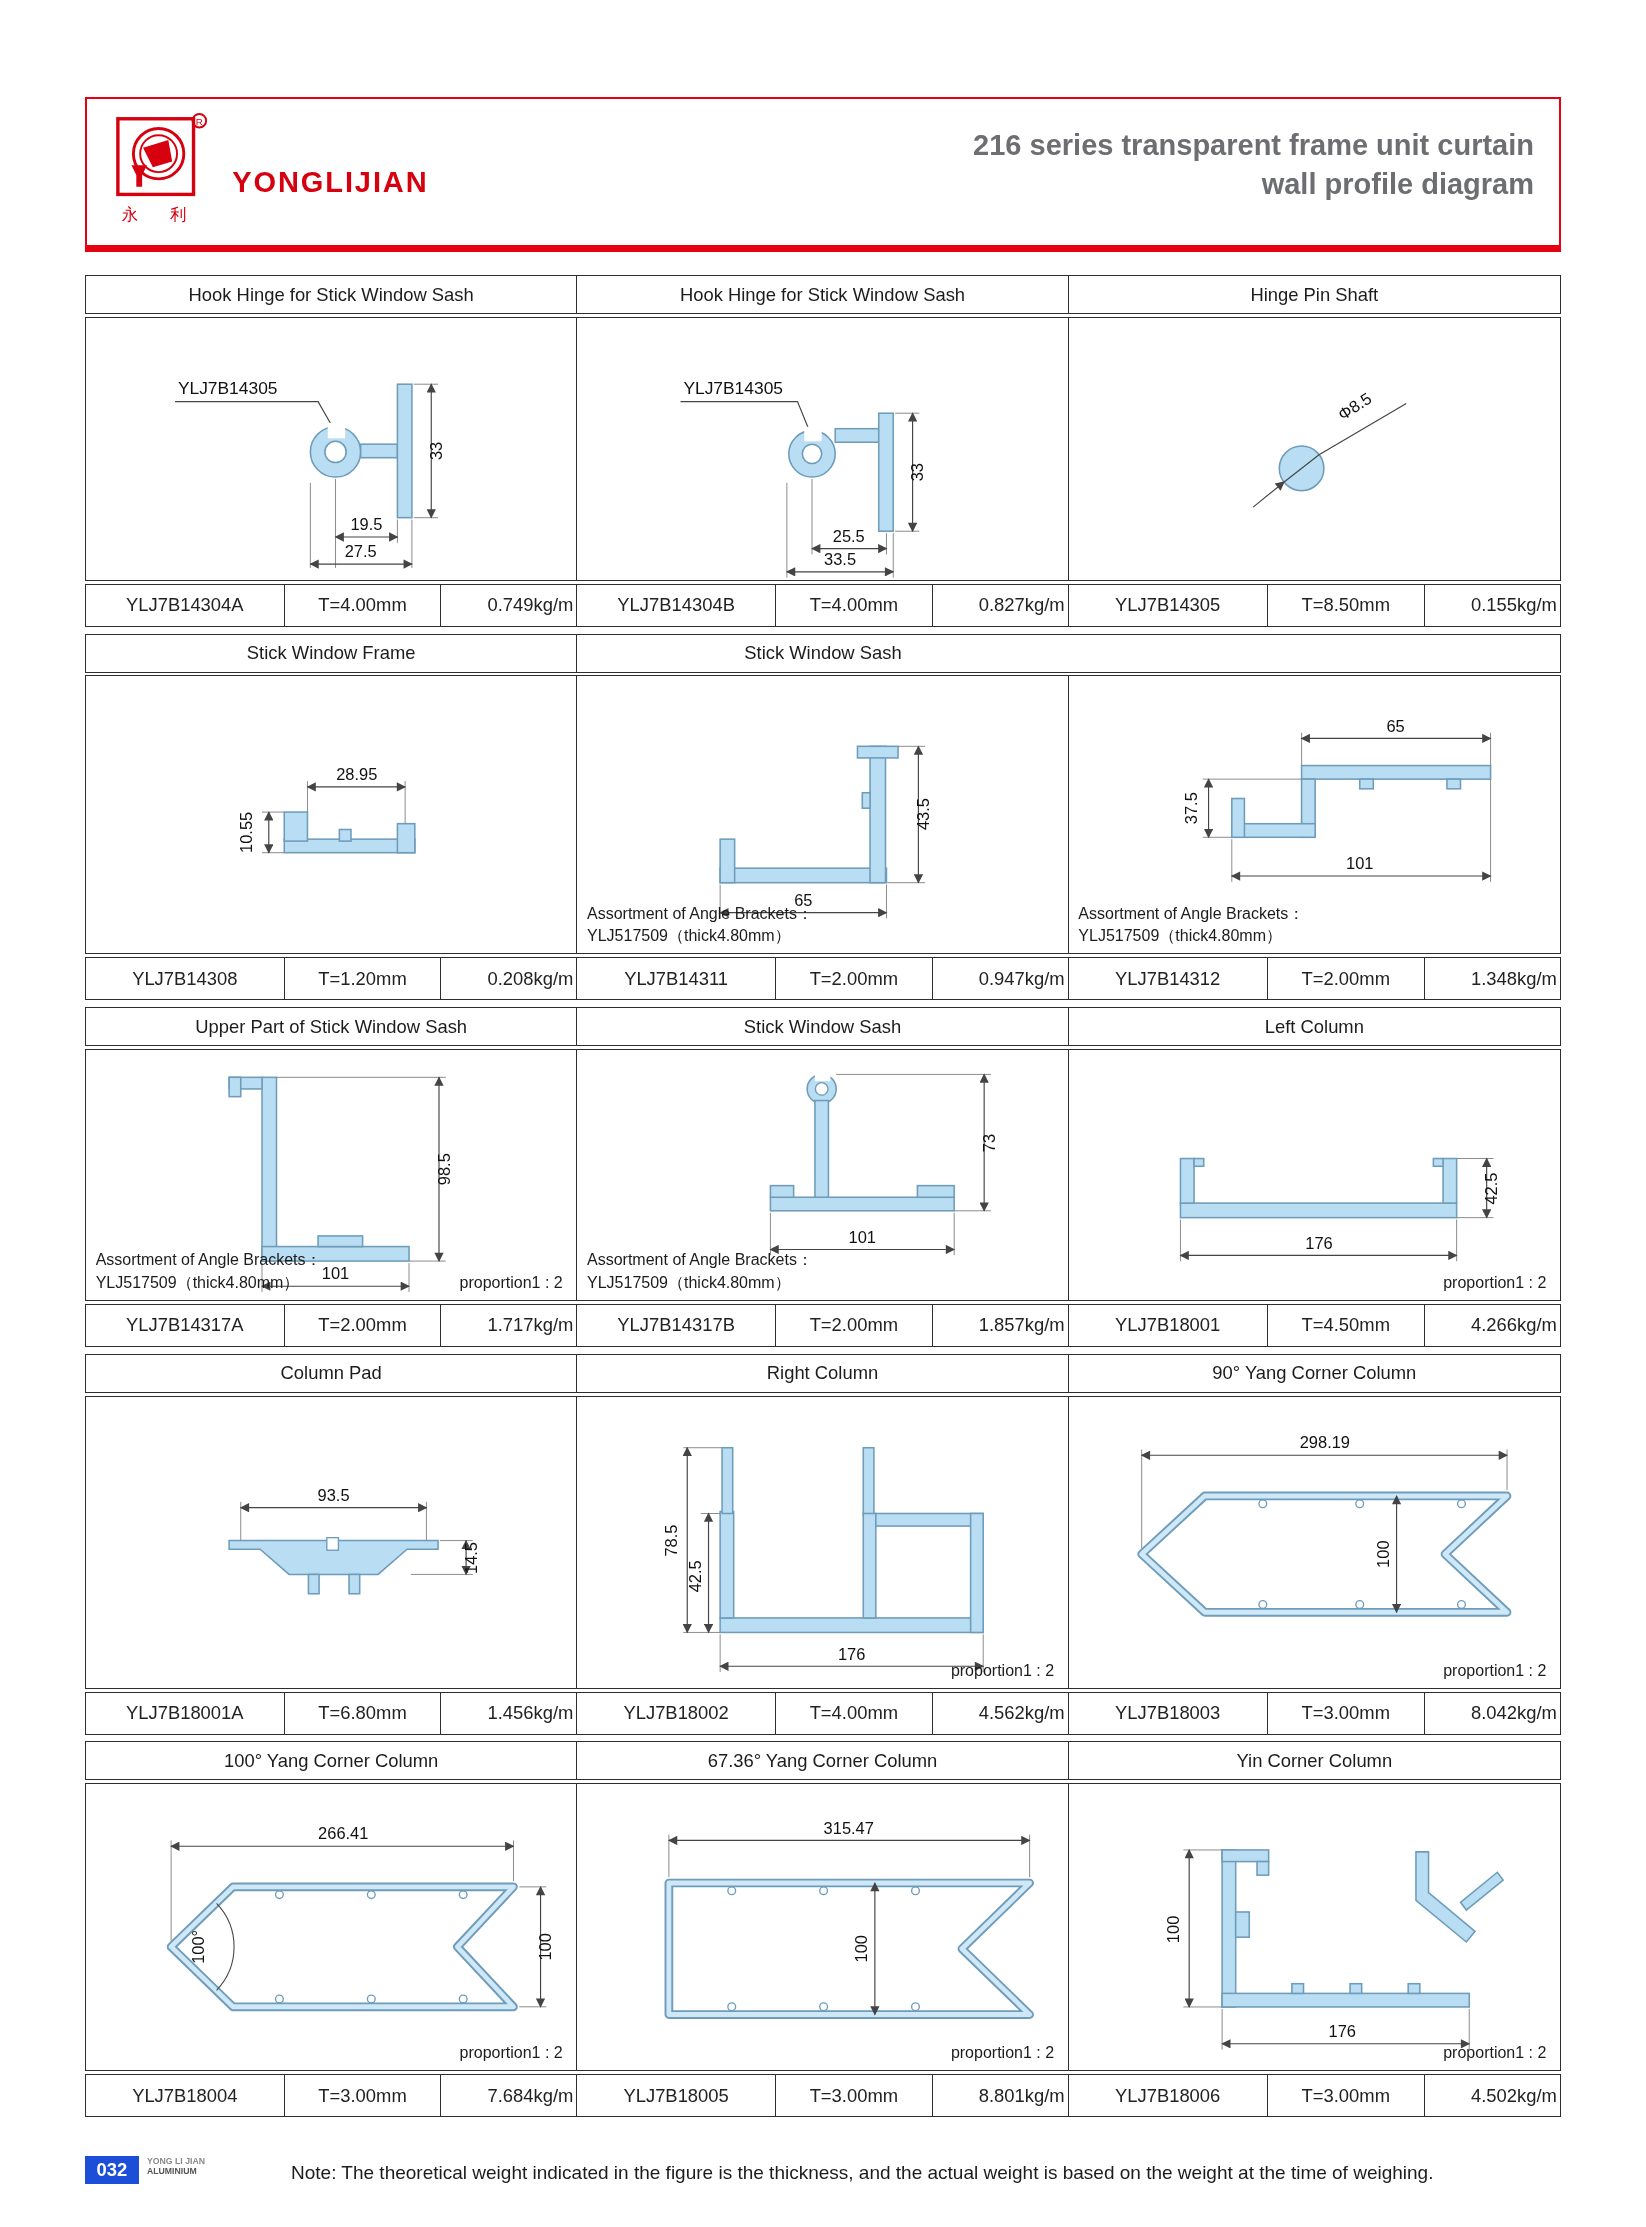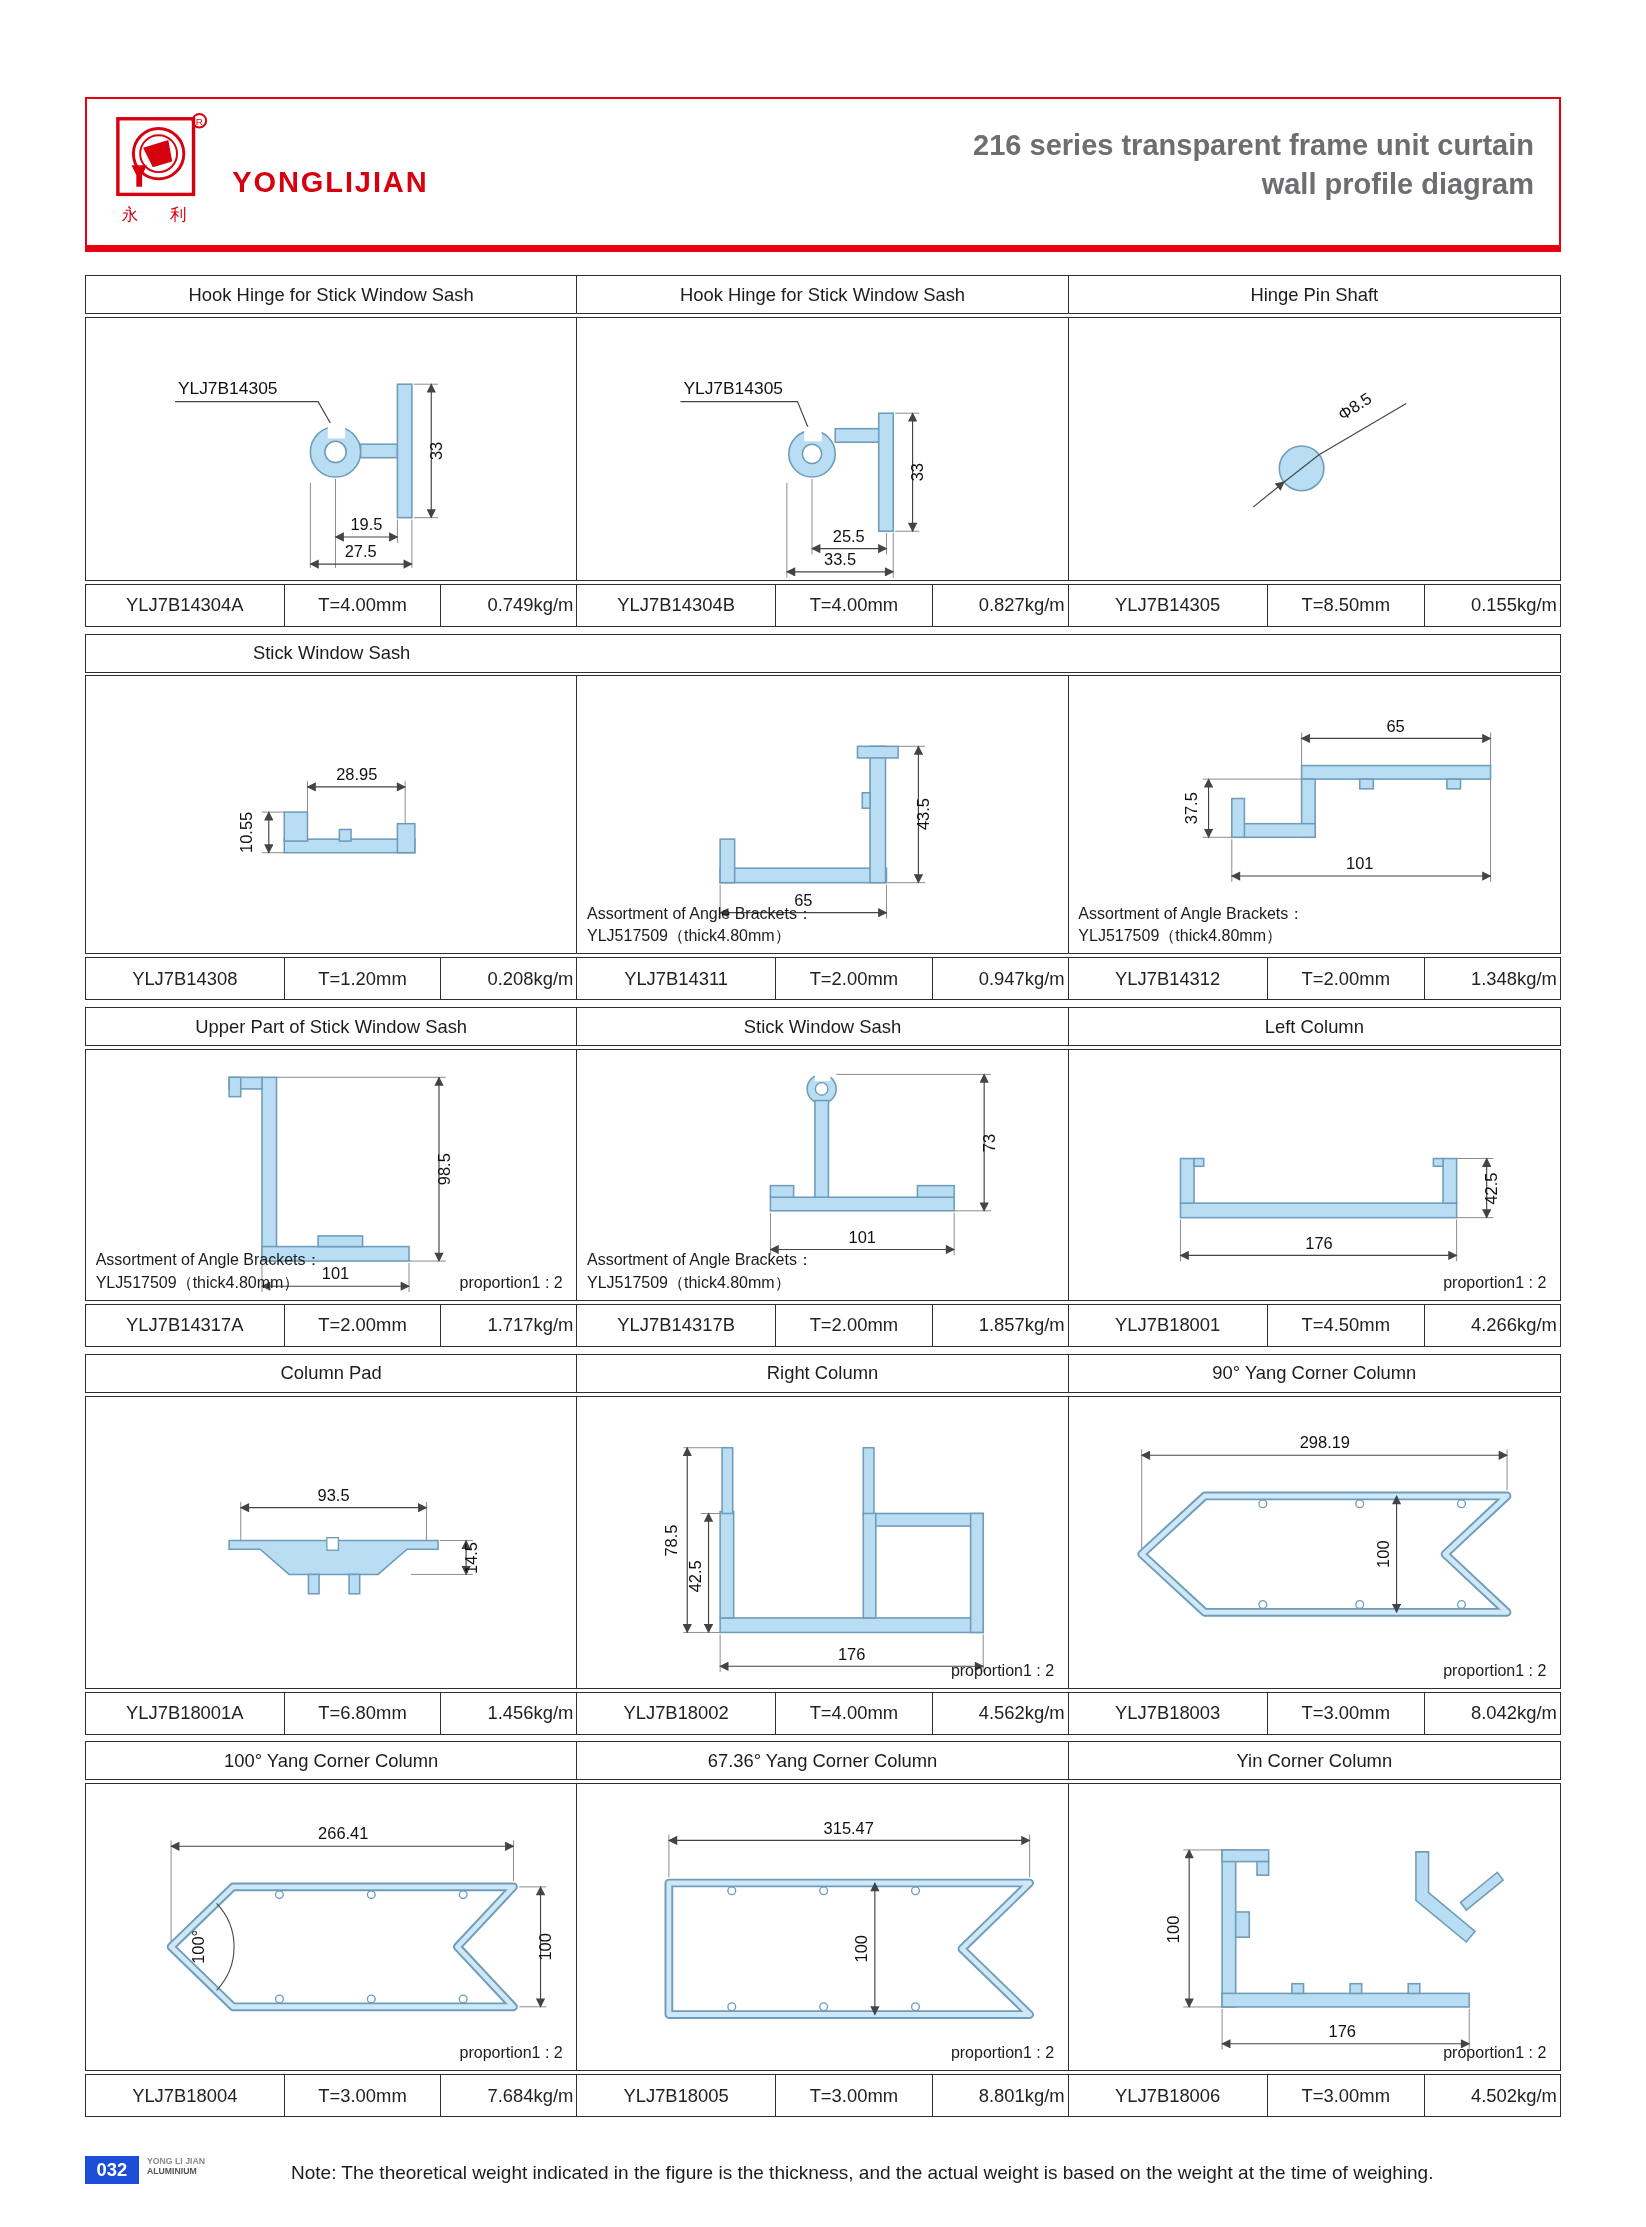--- a/index.html
+++ b/index.html
@@ -174,20 +174,21 @@
         <span>YLJ7B14305</span>
         <span>T=8.50mm</span>
         <span>0.155kg/m</span>
       </div>
         </div>
     </div>
   </div>
 
   <div class="rowgrp">
     <div class="rowline">
+      <div class="ttl">Stick Window Frame</div>
       <div class="ttl">Stick Window Sash</div>
     </div>
     <div class="rowline">
       <div class="bodyc" style="height:277px">
         <svg viewBox="0 0 507 285">
           <g>
             <rect class="p" x="205" y="168" width="135" height="14"></rect>
             <rect class="p" x="205" y="140" width="24" height="30"></rect>
             <rect class="p" x="322" y="152" width="18" height="30"></rect>
             <rect class="p" x="262" y="158" width="12" height="12"></rect>

